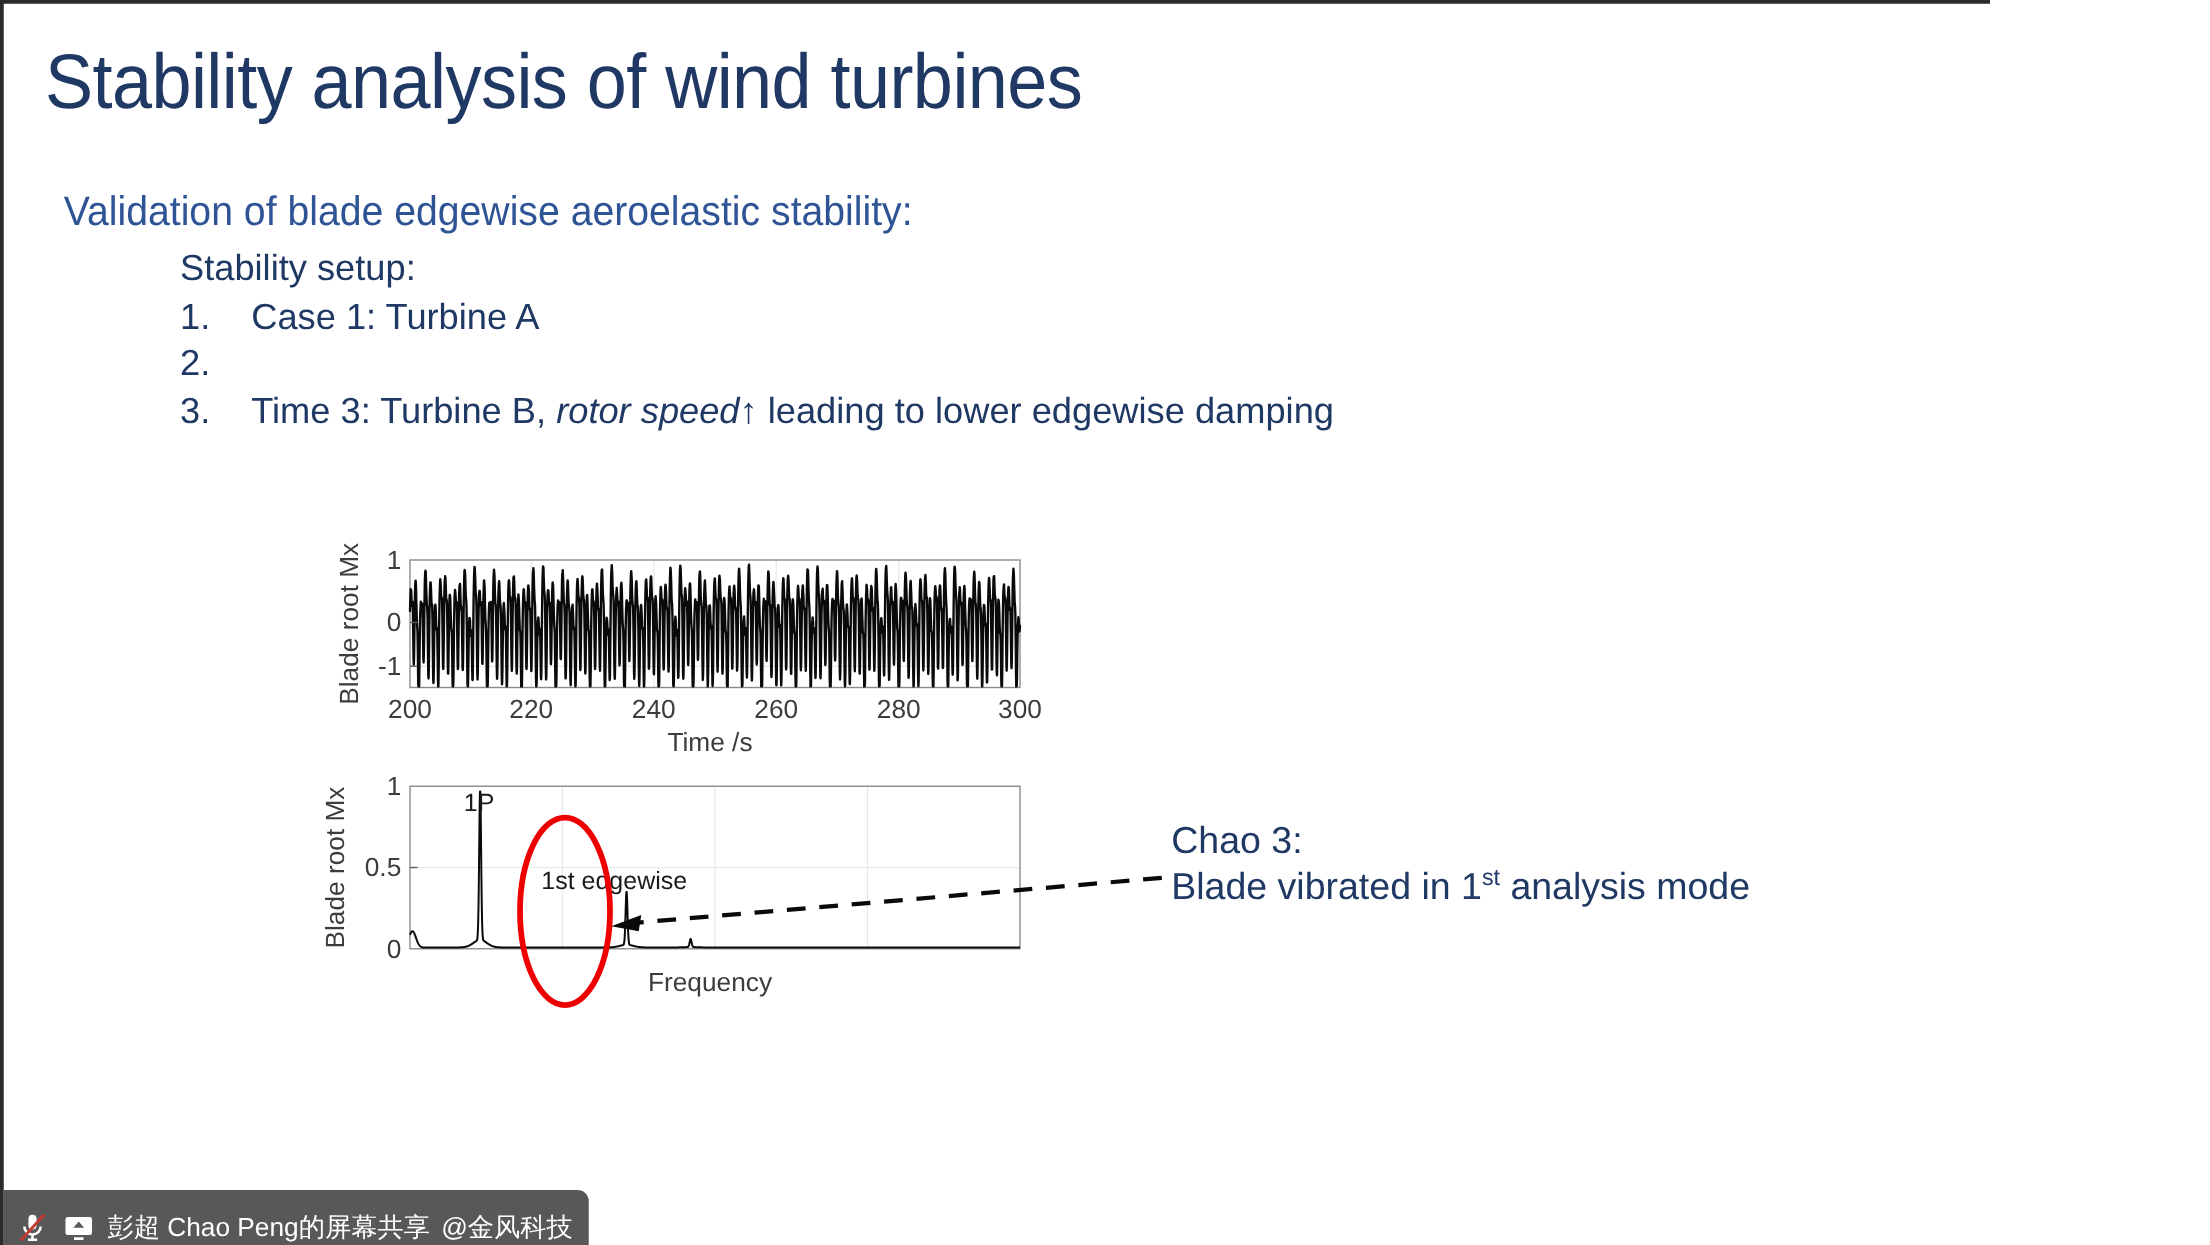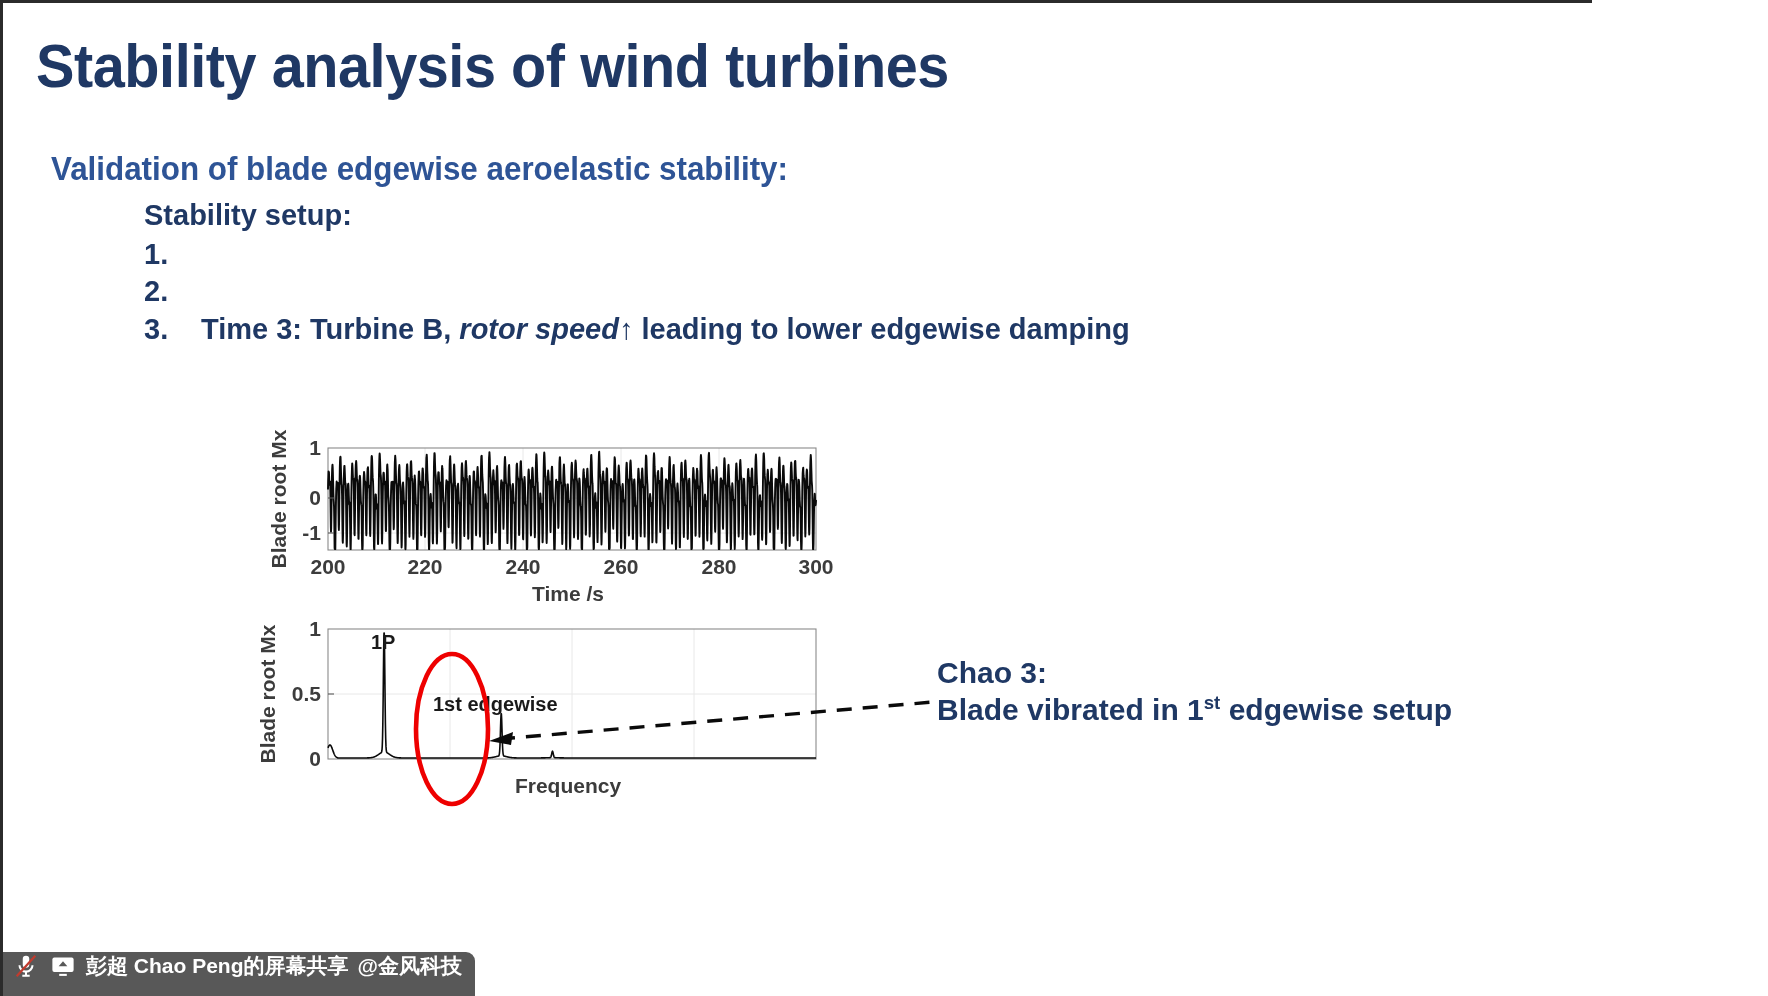--- a/index.html
+++ b/index.html
@@ -13,21 +13,20 @@
   }
   #screen {
     position: relative;
     width: 1592px;
     height: 996px;
     background: #ffffff;
     overflow: hidden;
     box-sizing: border-box;
     border-top: 3px solid #2b2b2b;
     border-left: 3px solid #2b2b2b;
-    font-weight: bold;
   }
 
   
   .slide-title {
     position: absolute;
     left: 33px;
     top: 30px;
     font-size: 62px;
     line-height: 1.05;
     color: #1f3864;
@@ -151,21 +150,21 @@
 
   
   #share-bar {
     position: absolute;
     left: 0;
     bottom: 0;
     height: 44px;
     background: #585858;
     border-top-right-radius: 9px;
     display: flex;
-    align-items: flex-start;
+    align-items: flex-end;
     padding: 0 13px 0 9px;
     gap: 9px;
     font-size: 21px;
     color: #ffffff;
   }
   .bar-icon {
     display: inline-flex;
     align-items: center;
     justify-content: center;
     width: 28px;
@@ -185,20 +184,21 @@
 
   <div class="slide-title">Stability analysis of wind turbines</div>
 
   <div class="subtitle">Validation of blade edgewise aeroelastic stability:</div>
 
   <div class="setup-block">
     <div class="setup-head">Stability setup:</div>
     <ol class="setup-list">
       <li>
         <span class="li-num">1.</span>
+        <span class="li-text"><span>Case 1: Turbine A</span><i></i><span></span><i></i><span></span></span>
       </li>
       <li>
         <span class="li-num">2.</span>
       </li>
       <li>
         <span class="li-num">3.</span>
         <span class="li-text"><span>Time 3: Turbine B, </span><i>rotor speed↑</i><span></span><i></i><span> leading to lower edgewise damping</span></span>
       </li>
     </ol>
   </div>
@@ -270,21 +270,21 @@
 
       <ellipse class="ellipse-highlight" cx="209" cy="118" rx="36" ry="75"></ellipse>
 
       <line class="leader" x1="257" y1="128" x2="690" y2="91"></line>
       <polygon class="arrowhead" points="246,130 270,121 268,134"></polygon>
     </svg>
   </div>
 
   <div class="callout">
     <div>Chao 3:</div>
-    <div><span>Blade vibrated in 1</span><sup>st</sup><span> edgewise setup</span></div>
+    <div><span>Blade vibrated in 1</span><sup>st</sup><span> analysis mode</span></div>
   </div>
 
   <div id="share-bar">
     <span class="bar-icon">
       <svg width="26" height="26" viewBox="0 0 24 24">
         <rect x="9" y="2.5" width="6" height="11" rx="3" fill="#ffffff"></rect>
         <path d="M6 11.2a6 6 0 0 0 12 0" fill="none" stroke="#ffffff" stroke-width="1.9"></path>
         <line x1="12" y1="17.4" x2="12" y2="21" stroke="#ffffff" stroke-width="1.9"></line>
         <line x1="8.6" y1="21" x2="15.4" y2="21" stroke="#ffffff" stroke-width="1.9"></line>
         <line x1="3.4" y1="21.4" x2="20.6" y2="2.6" stroke="#c23b2e" stroke-width="2.1"></line>

